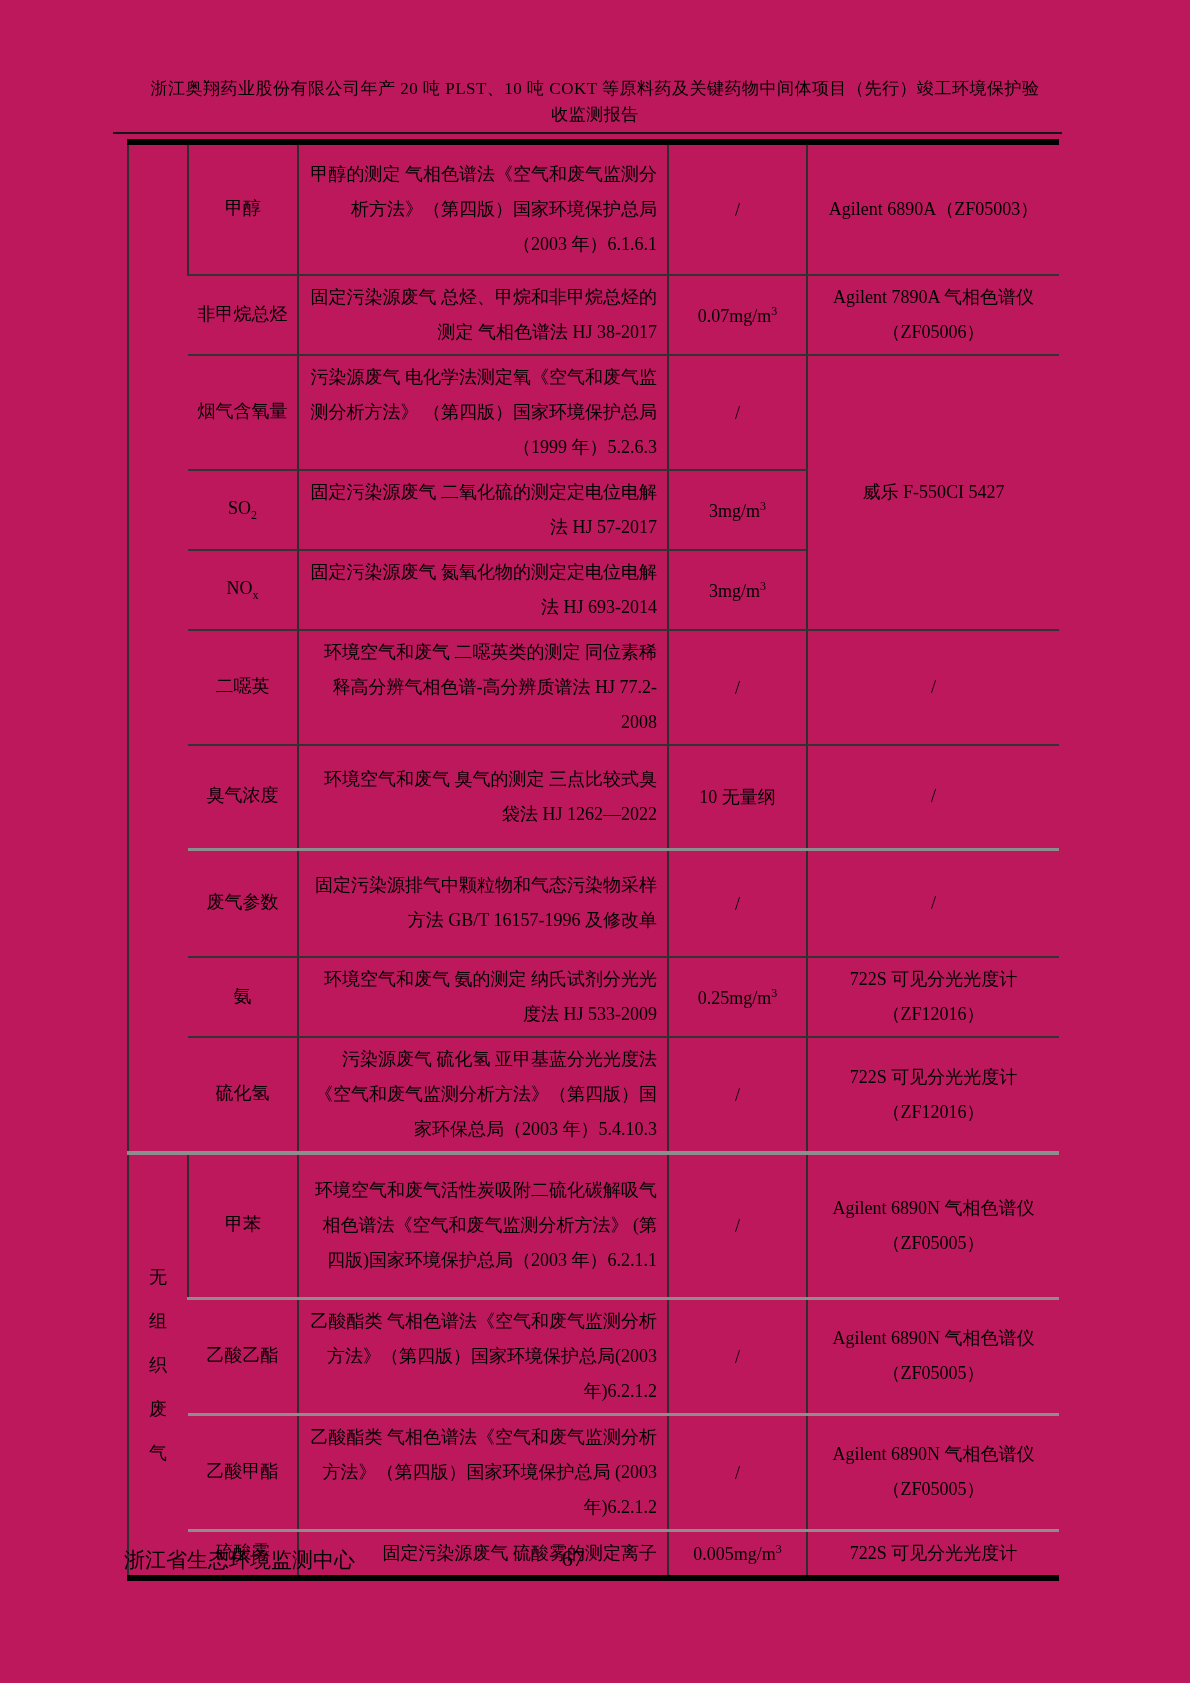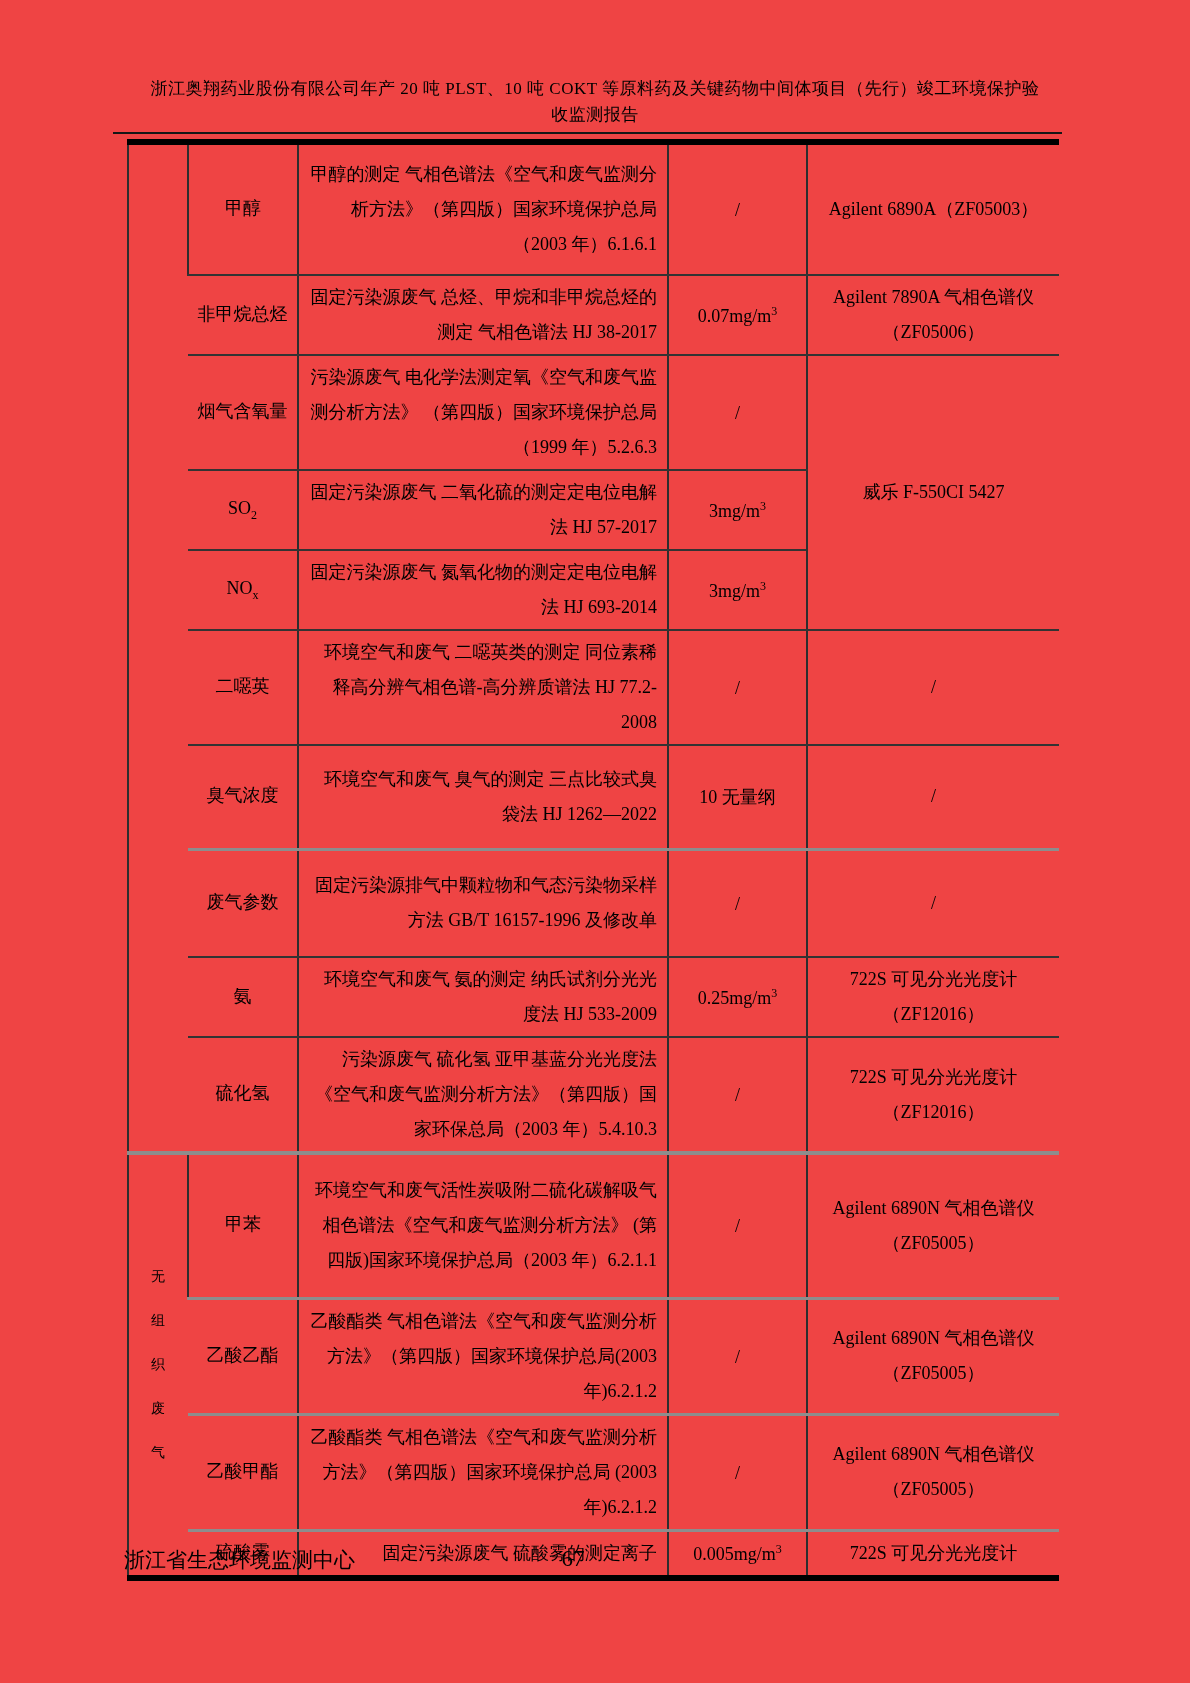--- a/index.html
+++ b/index.html
@@ -1,19 +1,19 @@
 <!DOCTYPE html>
 <html><head>
 <meta charset="utf-8">
 <style>
   html,body { margin:0; padding:0; background:#ffffff; }
   .page {
     position:relative;
     width:1190px; height:1683px;
-    background:#ef4444;
+    background:#be185d;
     color:#000;
     font-family:"Liberation Serif","DejaVu Serif",serif;
     overflow:hidden;
   }
   .header {
     position:absolute; top:76px; left:95px; width:1000px;
     text-align:center;
     font-size:17px; line-height:26px;
     letter-spacing:0.5px;
   }
@@ -48,21 +48,21 @@
   td.val sup, sup { font-size:12px; }
   sub { font-size:12px; }
   td.cat {
     padding:0;
   }
   .vertical-label {
     margin:0 auto;
     width:22px;
     word-break:break-all;
     line-height:44px;
-    font-size:14px;
+    font-size:18px;
   }
   .footer-left {
     position:absolute; top:1546px; left:124px;
     font-size:21px;
   }
   .footer-page {
     position:absolute; top:1546px; left:113px; width:920px;
     text-align:center;
     font-size:23px;
   }

